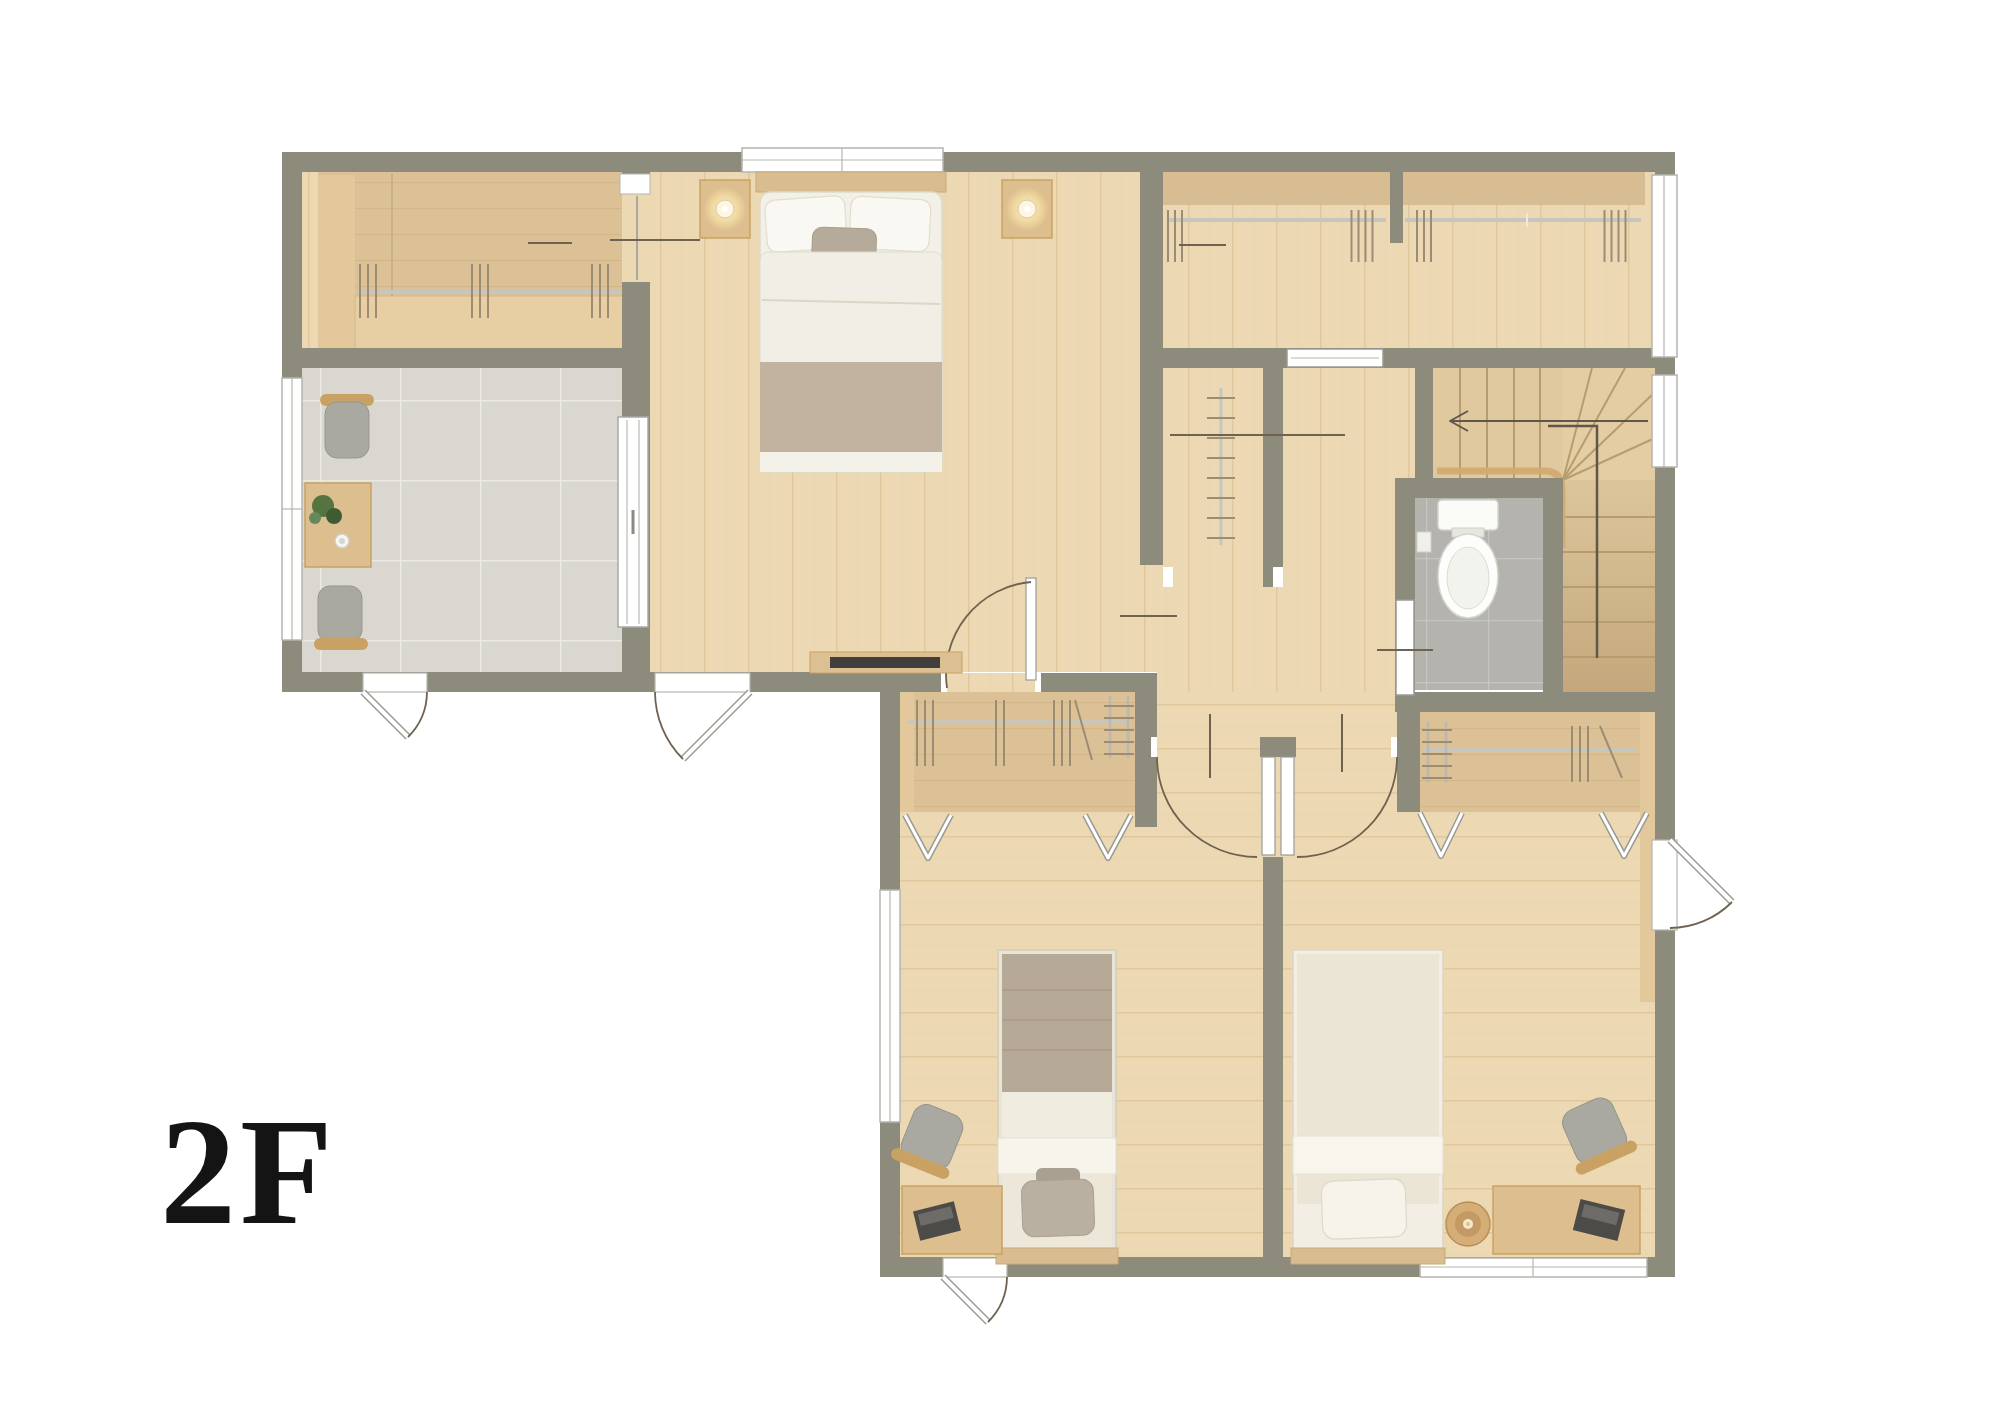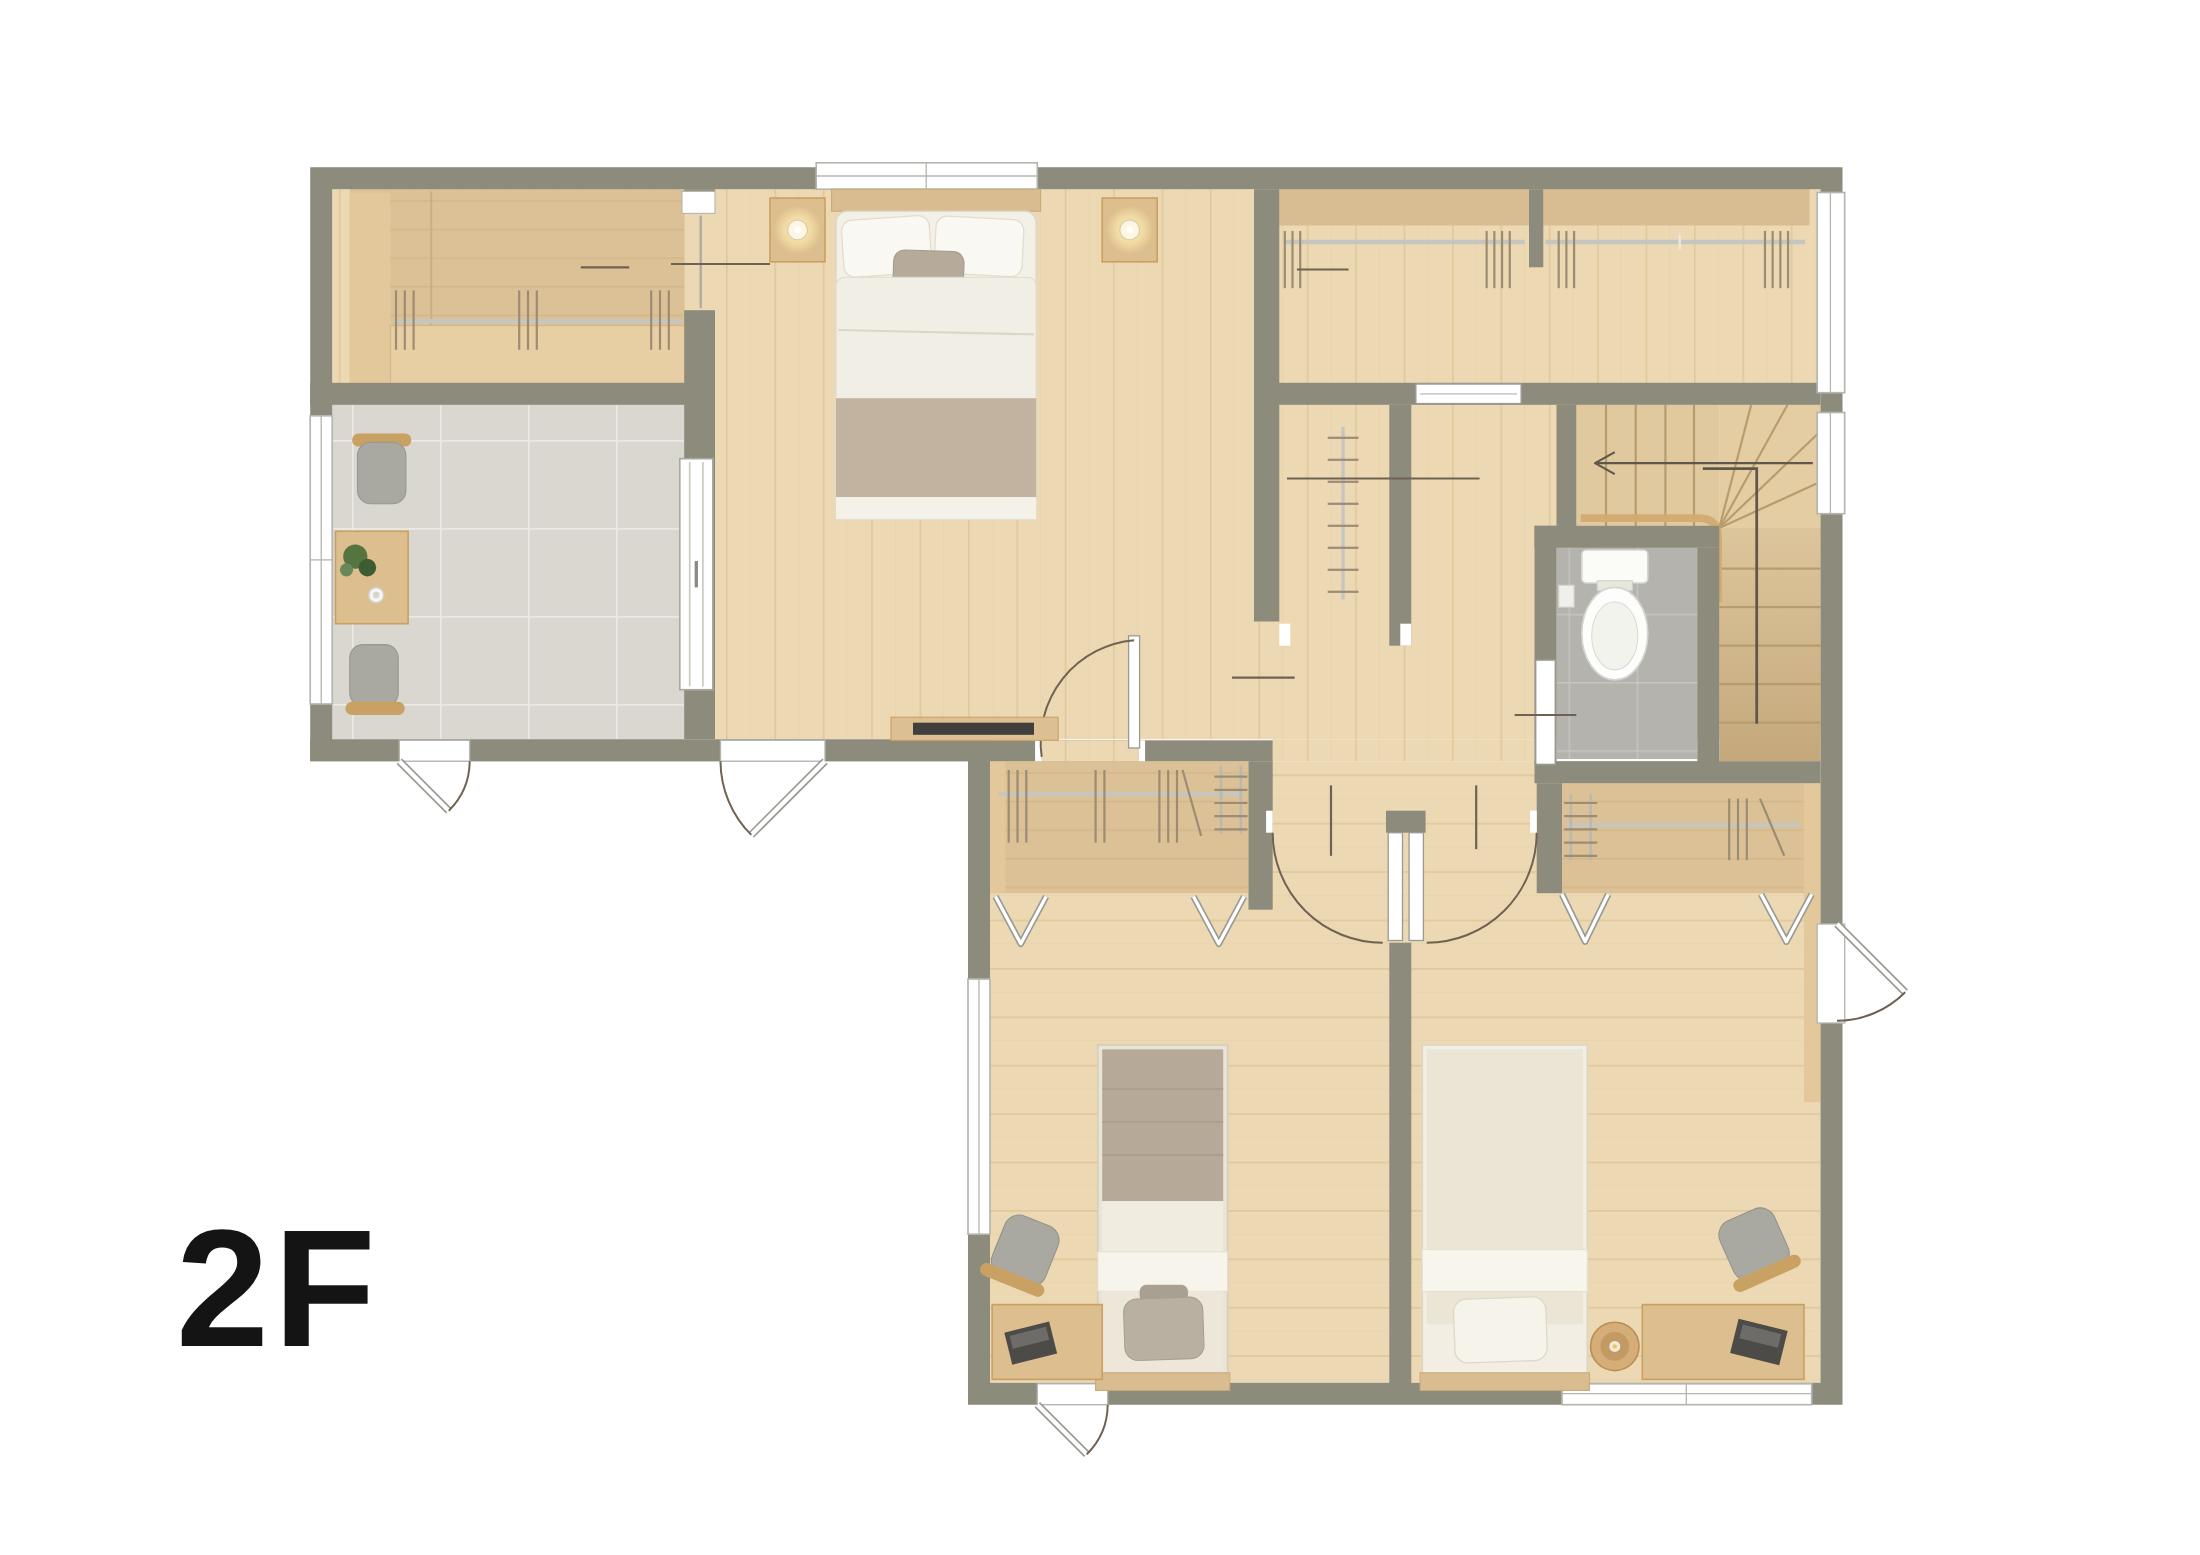--- a/index.html
+++ b/index.html
@@ -1,20 +1,20 @@
 <!DOCTYPE html>
 <html><head>
 <meta charset="utf-8">
 <style>
   html,body{margin:0;padding:0;background:#fff;}
   .stage{position:relative;width:2000px;height:1414px;background:#ffffff;overflow:hidden;
          font-family:"Liberation Sans",sans-serif;}
   .stage svg{position:absolute;left:0;top:0;}
   .floor-label{position:absolute;left:160px;top:1096px;font-size:152px;font-weight:bold;
-               color:#141414;letter-spacing:4px;line-height:1;}
+               color:#141414;letter-spacing:4px;line-height:1;font-family:Liberation Serif, serif;}
 </style>
 </head>
 <body>
 
 <div class="stage">
   <svg id="plan" viewBox="0 0 2000 1414" width="2000" height="1414">
     <defs>
       <pattern id="plankV" width="44" height="300" patternUnits="userSpaceOnUse">
         <rect width="44" height="300" fill="#ecd9b3"></rect>
         <line x1="0.5" y1="0" x2="0.5" y2="300" stroke="#dcc294" stroke-width="2" opacity="0.75"></line>

